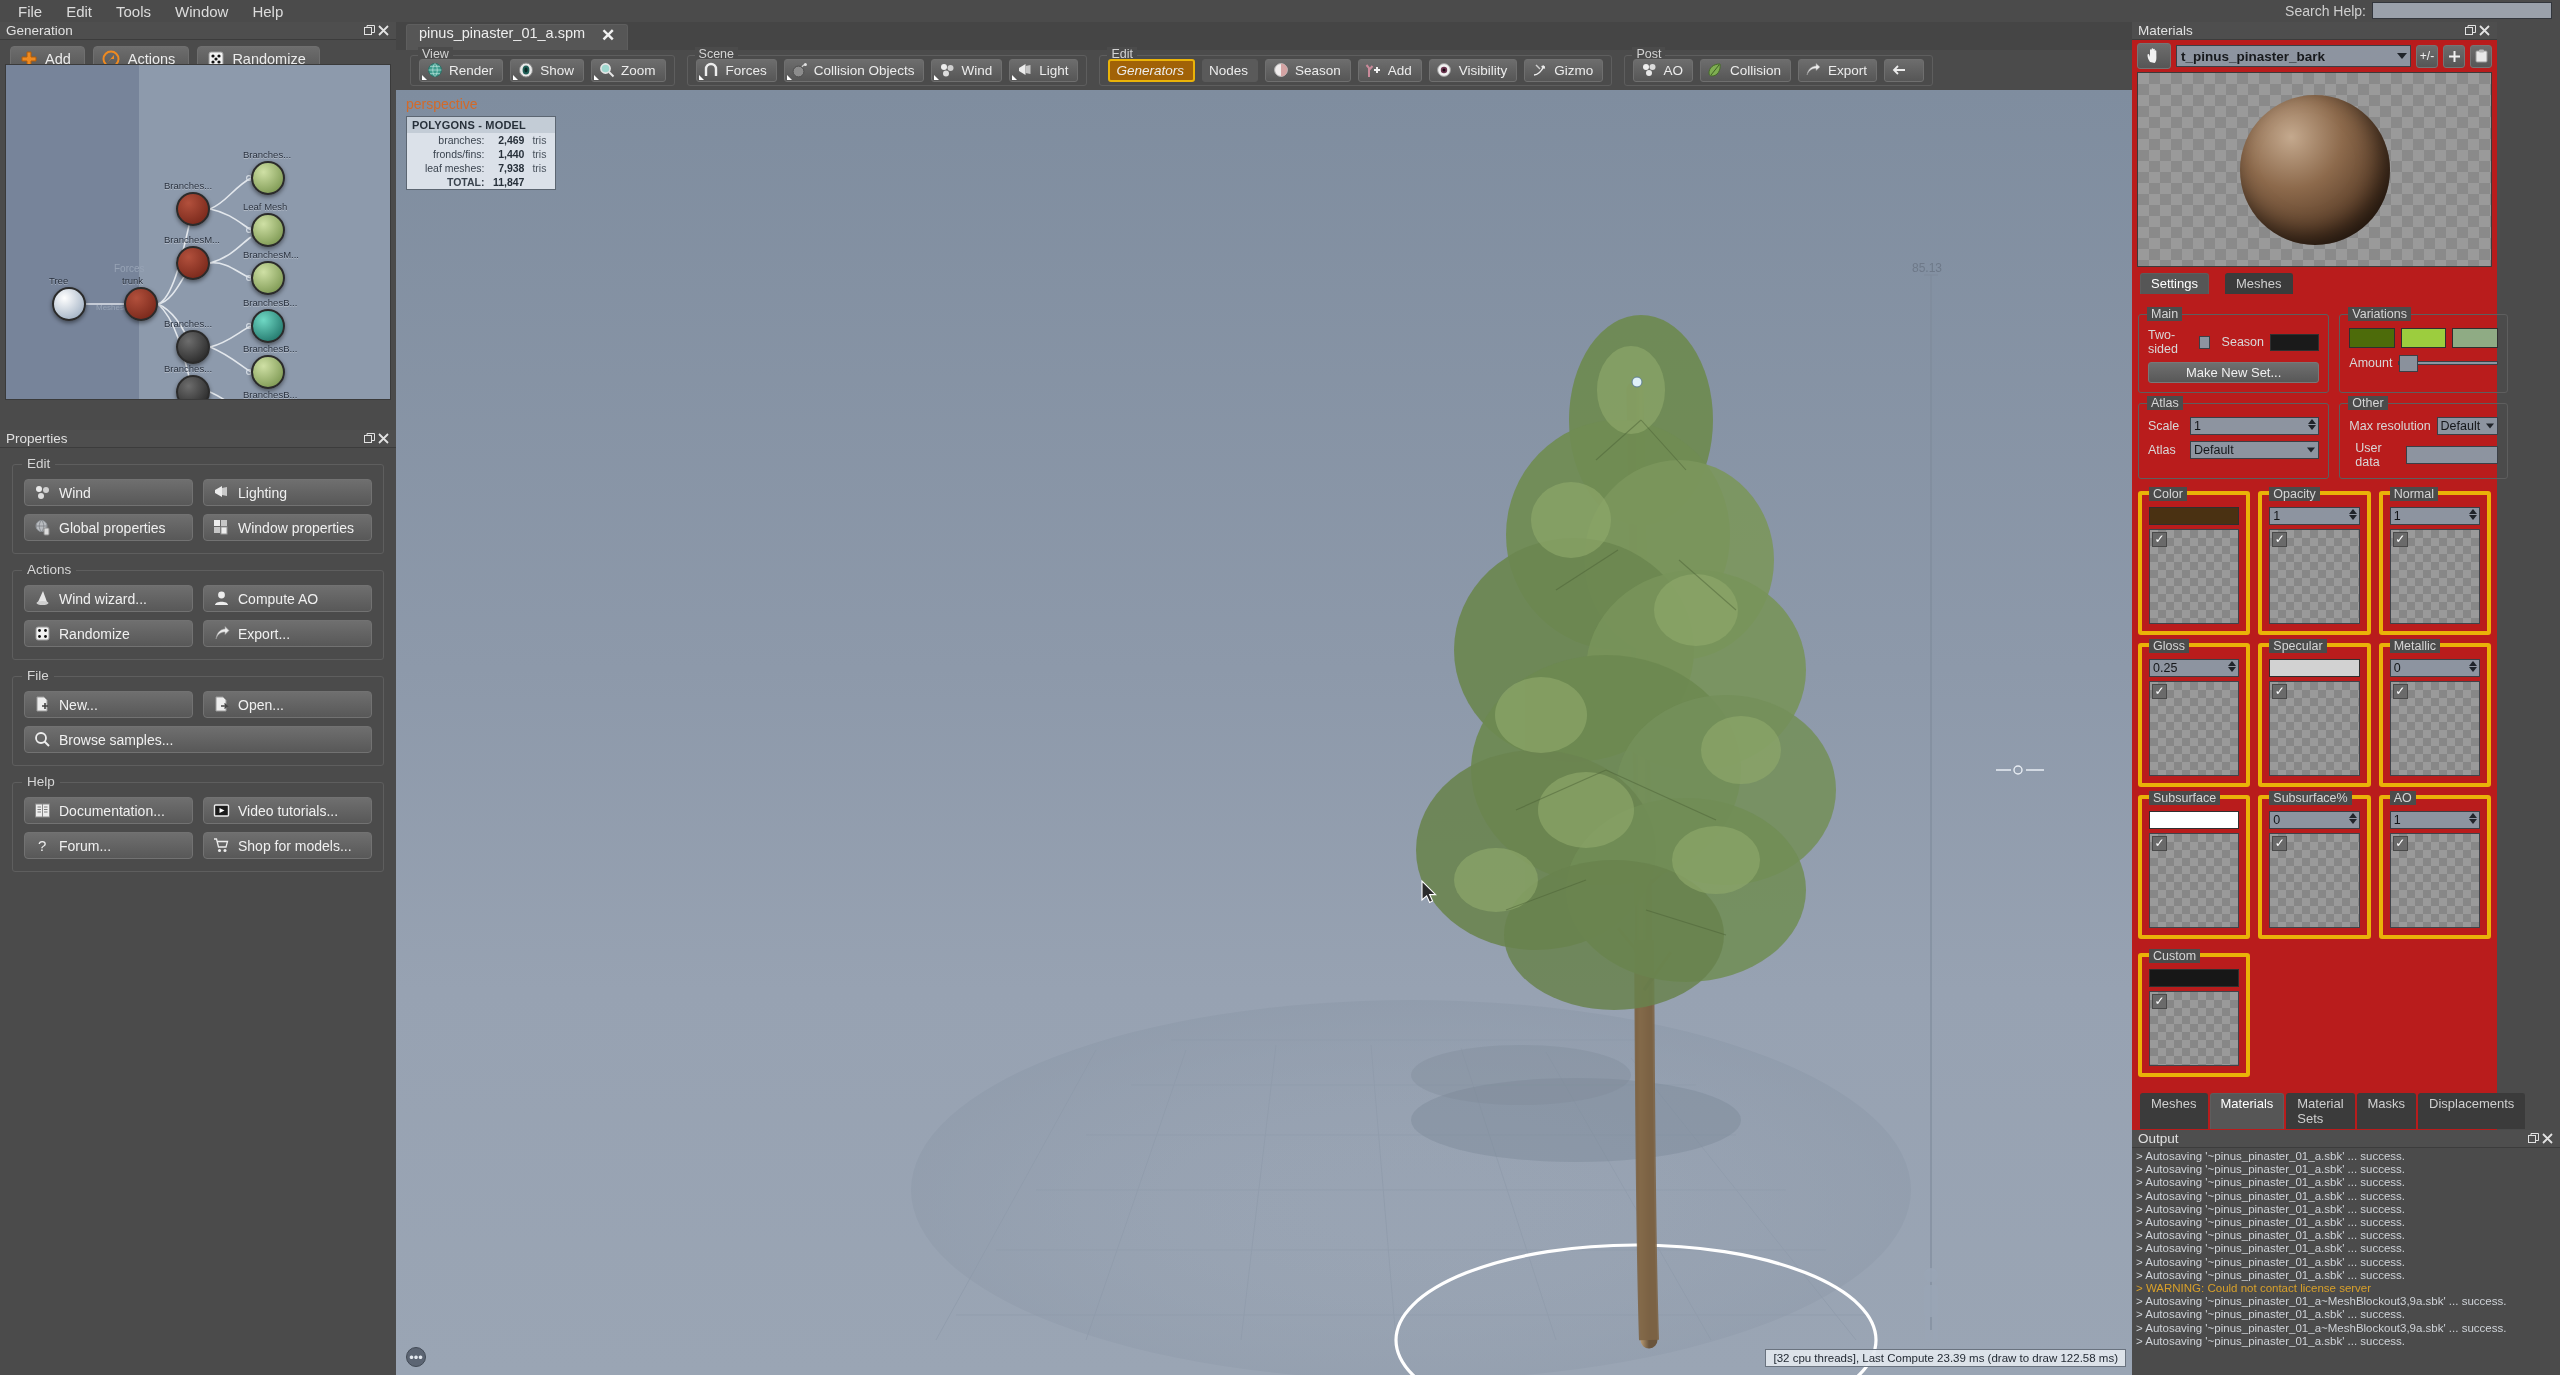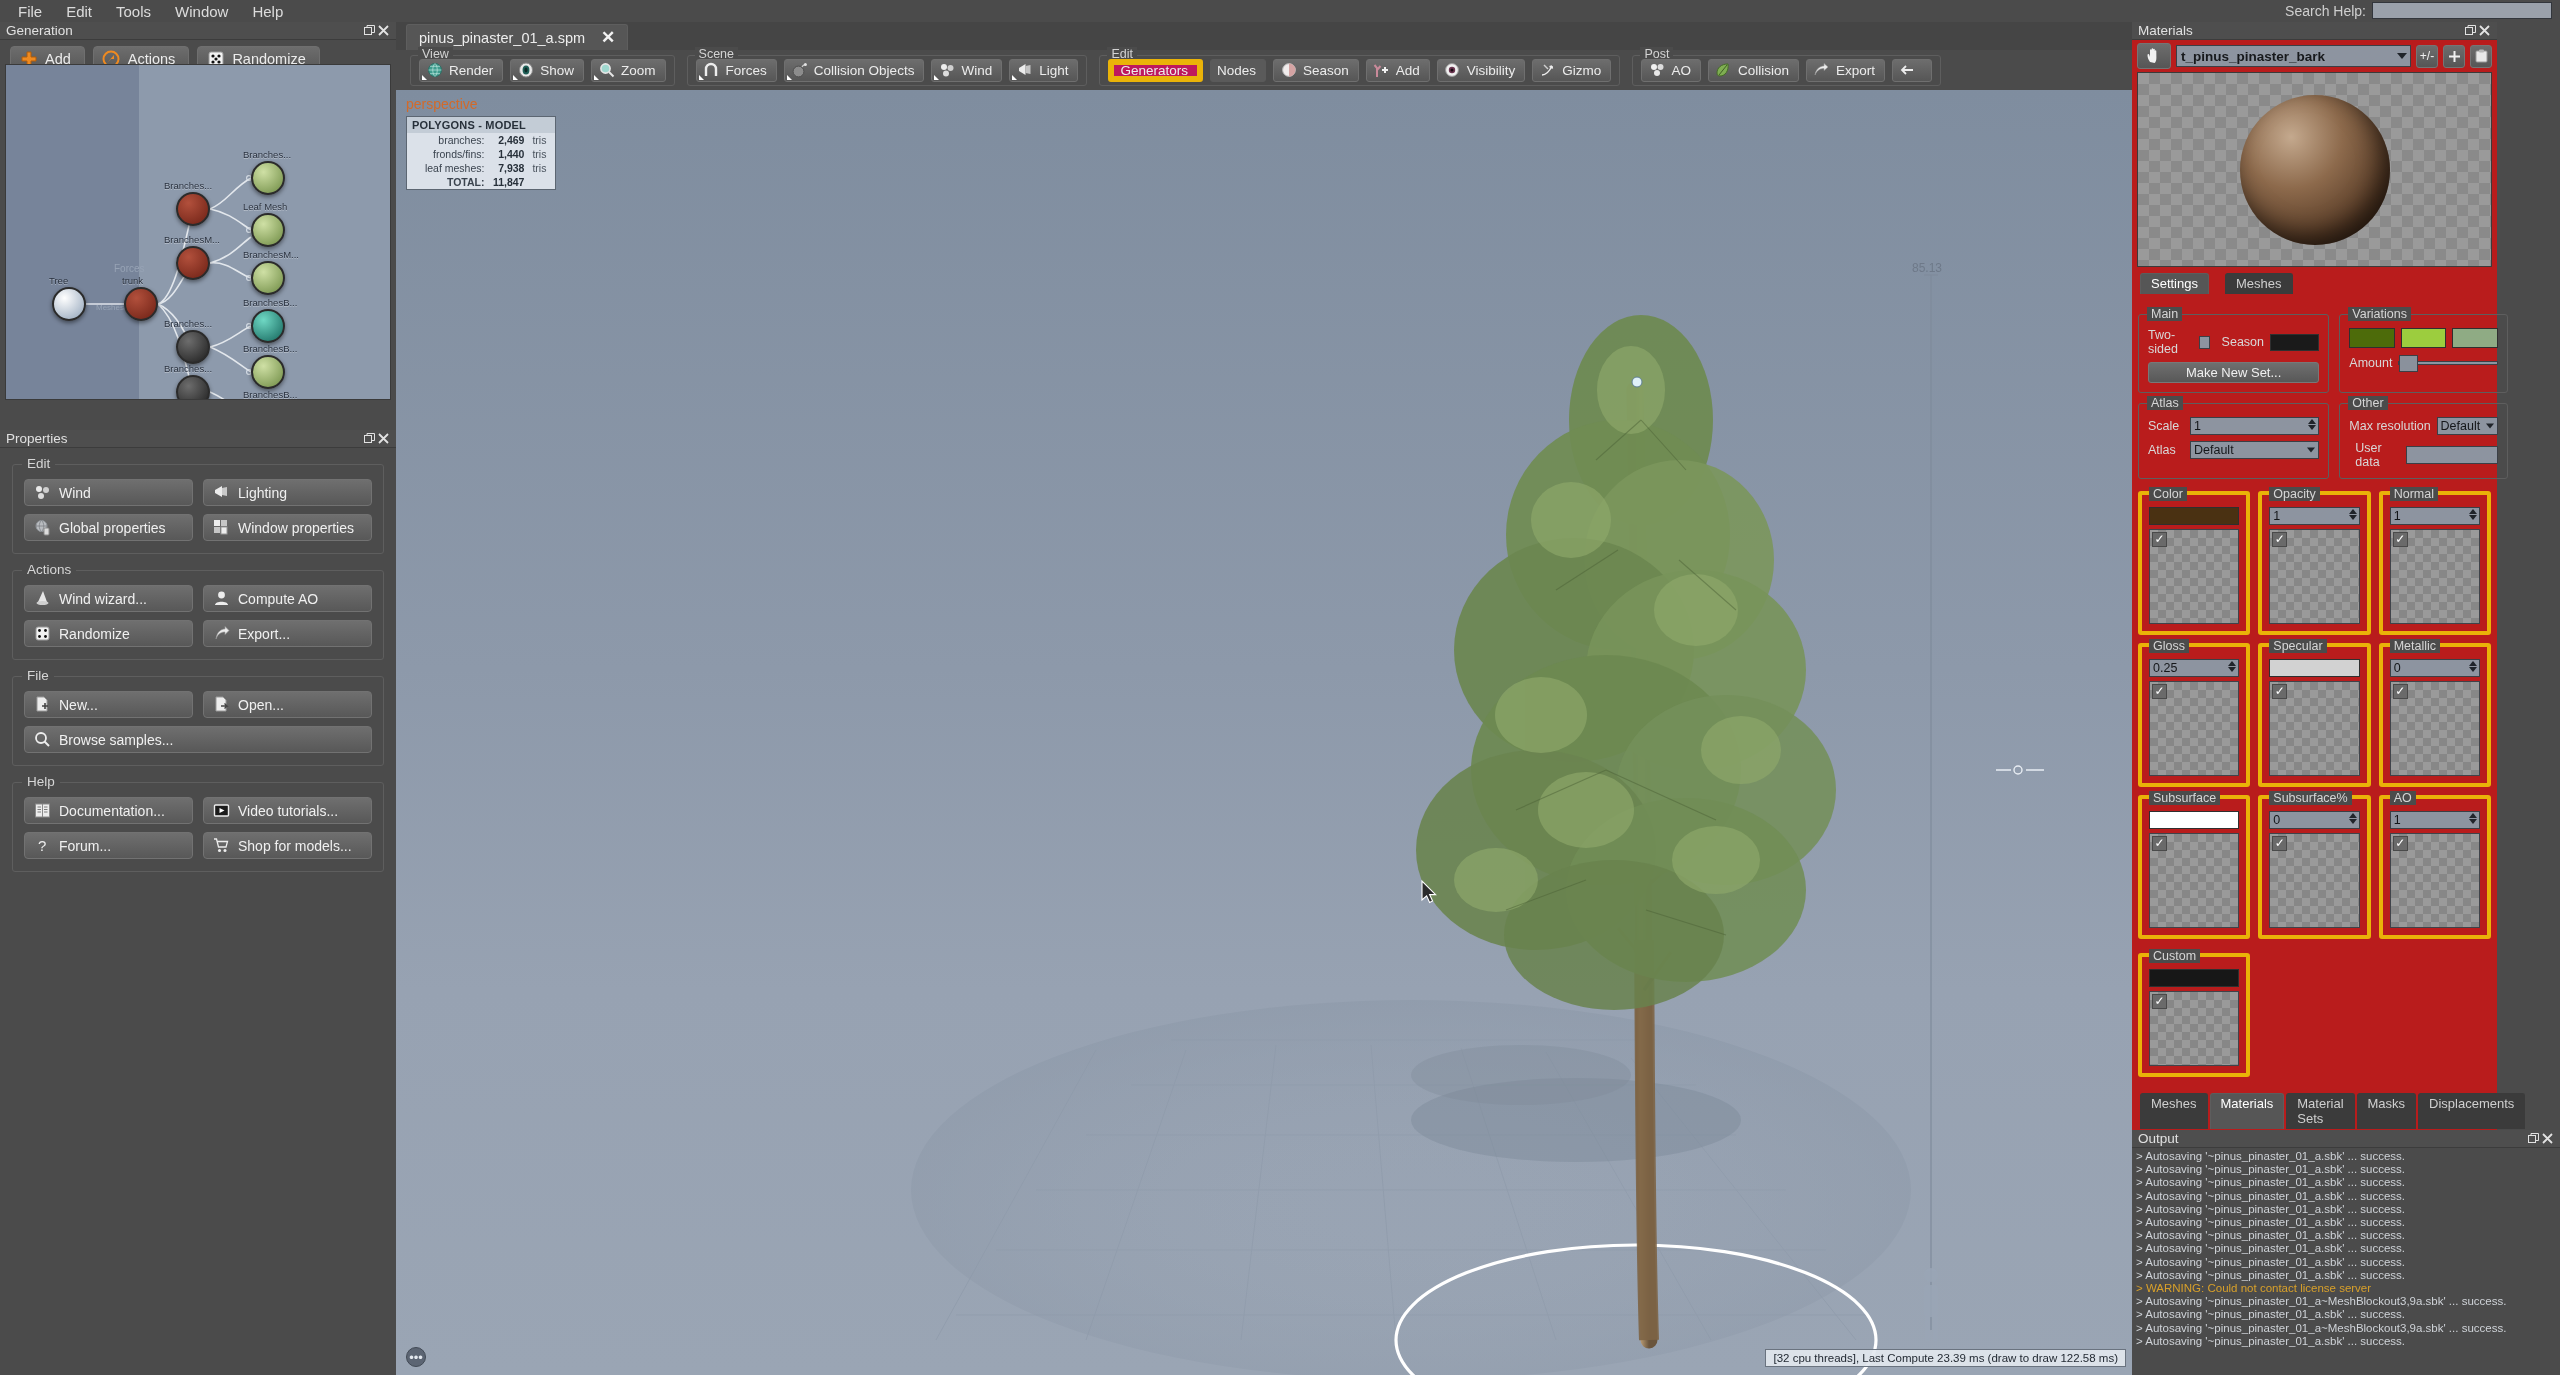--- a/index.html
+++ b/index.html
@@ -64,34 +64,34 @@
   .btnrow:last-child { margin-bottom:0; }
   .pbtn { flex:1; height:27px; border-radius:4px; display:flex; align-items:center; gap:8px;
           padding:0 8px; background:linear-gradient(#6f6f6f,#585858); border:1px solid #727272;
           color:#f0f0f0; font-size:14px; cursor:pointer; white-space:nowrap; overflow:hidden; }
   .pbtn .ico { width:18px; height:18px; flex:0 0 18px; display:flex; align-items:center; justify-content:center; }
 
   
   .center { position:absolute; left:396px; top:22px; width:1736px; height:1353px; background:#3e3e3e; }
   .tabbar { height:28px; background:#454545; display:flex; align-items:flex-end; padding-left:10px; }
   .tab { height:26px; background:#565656; border:1px solid #5e5e5e; border-bottom:none;
-         display:flex; align-items:center; gap:16px; padding:0 12px; font-size:14.5px; color:#ededed;
+         display:flex; align-items:flex-start; gap:16px; padding:0 12px; font-size:14.5px; color:#ededed;
          border-radius:3px 3px 0 0; cursor:pointer; }
   .tab .x { font-size:17px; font-weight:bold; color:#f2f2f2; }
 
   .vtoolbar { height:40px; background:#4b4b4b; display:flex; align-items:center;
               padding:0 8px; gap:0; }
   .tgrp { position:relative; display:flex; align-items:center; gap:7px;
           border:1px solid #5e5e5e; border-radius:3px; height:31px; padding:0 8px; margin:0 6px; }
   .tgrp > .glabel { position:absolute; left:7px; top:-9px; background:#4b4b4b; padding:0 4px;
                     font-size:12.5px; color:#d3d3d3; }
   .vbtn { position:relative; display:inline-flex; align-items:center; gap:6px; height:23px;
           padding:0 9px 0 6px; border-radius:3px; background:linear-gradient(#6d6d6d,#565656);
           border:1px solid #6f6f6f; color:#ececec; font-size:13.5px; cursor:pointer; white-space:nowrap; }
-  .vbtn.flat { background:#be185d; border:6px solid #eab308; }
+  .vbtn.flat { background:#a16207; border:2px solid #eab308;font-style:italic; }
   .vbtn.plain { background:#5a5a5a; border:1px solid #5a5a5a; }
   .vbtn .ico { width:17px; height:17px; display:inline-flex; align-items:center; justify-content:center; }
   .vbtn .corner { position:absolute; left:2px; bottom:1px; width:0; height:0;
                   border-left:5px solid #fff; border-top:5px solid transparent; }
 
   .viewport { position:absolute; left:0; top:68px; width:1736px; height:1285px;
               background:linear-gradient(#7f8d9f 0%, #8d99aa 45%, #97a2b2 70%, #9aa5b4 100%);
               overflow:hidden; }
   .vp-label { position:absolute; left:10px; top:6px; font-size:14px; color:#d26a2a; }
   .polybox { position:absolute; left:10px; top:26px; width:150px;

